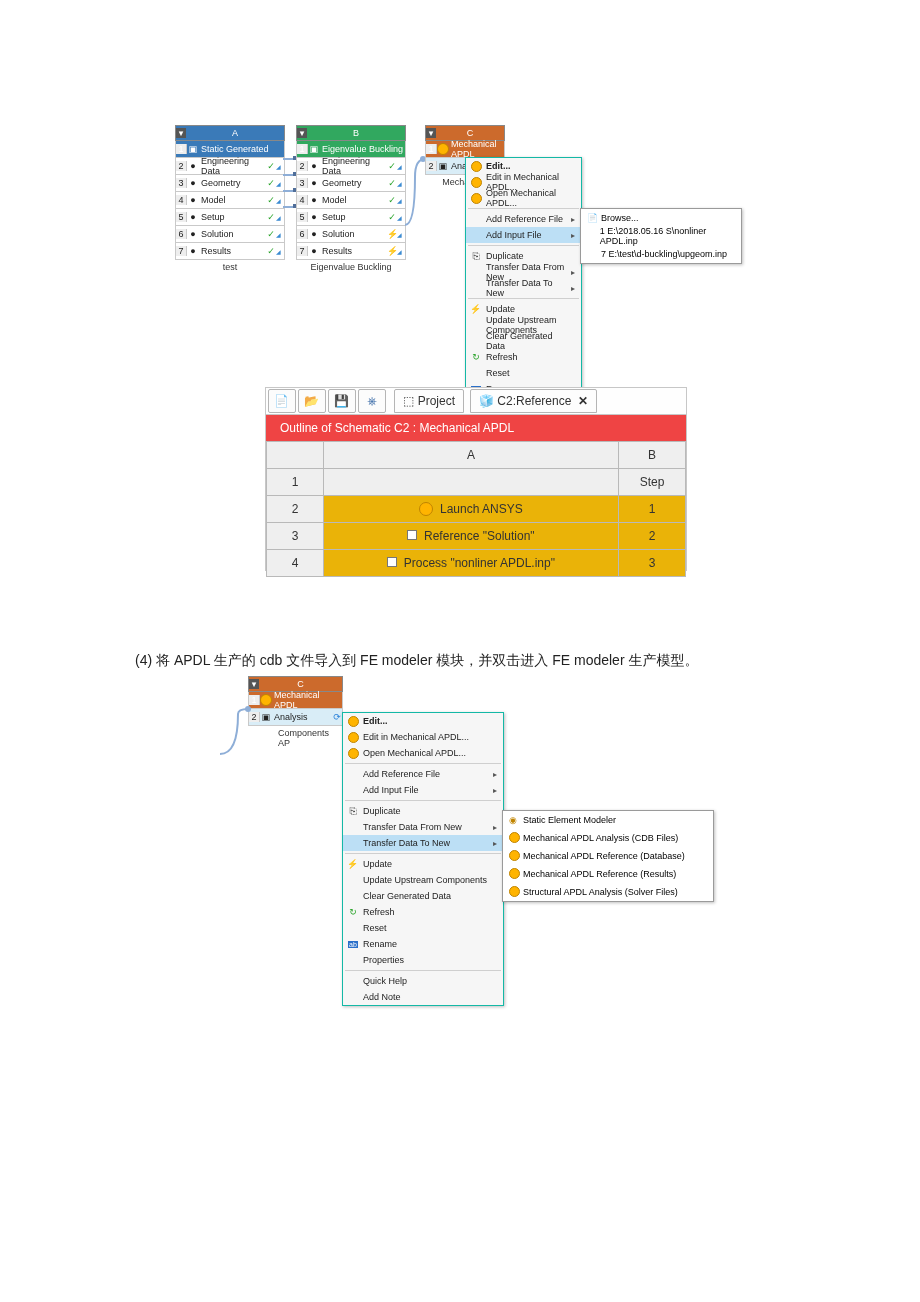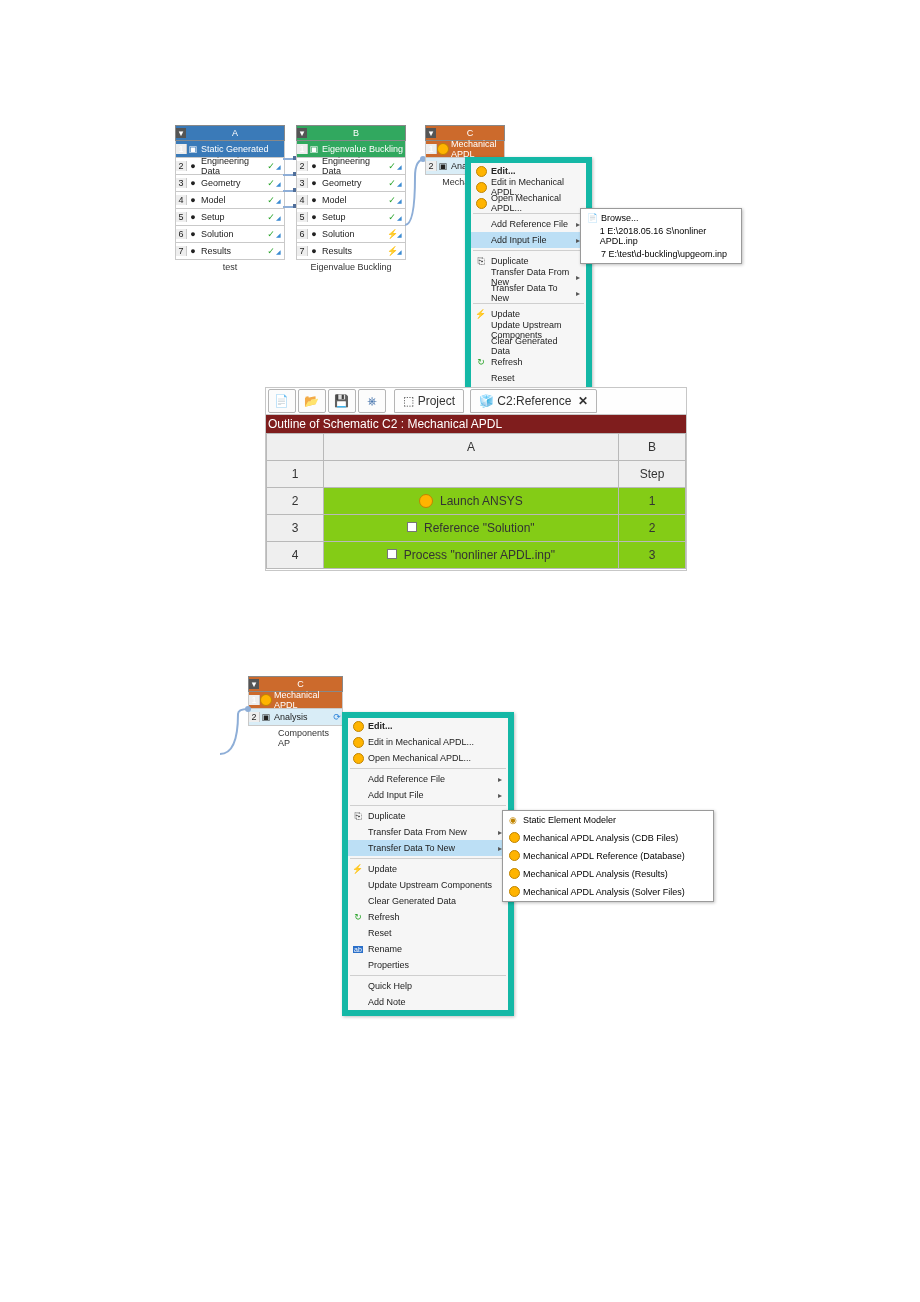--- a/index.html
+++ b/index.html
@@ -9,37 +9,37 @@
 .sys-hdr{display:flex;align-items:center;height:14px;border:1px solid #888;font-size:9px;color:#fff}
 .hdr-dd{width:10px;text-align:center;background:#555}
 .hdr-col{flex:1;text-align:center}
 .sys-row{display:flex;align-items:center;height:16px;border:1px solid #c9c9c9;border-top:none;font-size:9px;color:#222;background:#fff}
 .sys-row .n{width:10px;text-align:center;background:#eee;border-right:1px solid #c9c9c9}
 .sys-row .ic{width:12px;display:flex;align-items:center;justify-content:center}
 .sys-row .lbl{flex:1;padding-left:2px}
 .sys-row .st{width:10px;color:#29a329;text-align:center}
 .sys-row .st2{width:8px;font-size:6px;color:#3b8bd2}
 .cap{text-align:center;font-size:9px;color:#333;margin-top:2px}
-.menu{position:absolute;background:#f6f6f6;border:6px solid #14b8a6;font-size:9px;color:#222;box-shadow:1px 1px 3px rgba(0,0,0,.25)}
+.menu{position:absolute;background:#f6f6f6;border:1px solid #14b8a6;font-size:9px;color:#222;box-shadow:1px 1px 3px rgba(0,0,0,.25)}
 .menu .mi{display:flex;align-items:center;height:16px;padding:0 6px 0 2px}
 .menu .mi .mic{width:16px;display:flex;align-items:center;justify-content:center}
 .menu .mi .mt{flex:1;padding-left:2px}
 .menu .mi .ar{width:8px;text-align:right;font-size:8px;color:#555}
 .menu .sep{height:1px;margin:2px 2px;background:#cfcfcf}
 .menu .hl{background:#bcdff5}
 .submenu{position:absolute;background:#fff;border:1px solid #9a9a9a;font-size:9px;box-shadow:1px 1px 3px rgba(0,0,0,.25)}
 .submenu .si{height:14px;padding:2px 8px 2px 6px;display:flex;align-items:center}
 .submenu .si .sic{width:14px}
 .schem{position:absolute;left:265px;top:387px;width:420px;height:182px;border:1px solid #c7c7c7;background:#fefefe;font-size:12px;color:#333}
 .tb{height:26px;display:flex;align-items:center;padding:0 2px;border-bottom:1px solid #c7c7c7;background:#fefefe}
 .tb .tbtn{width:26px;height:22px;border:1px solid #b5b5b5;margin-right:2px;display:flex;align-items:center;justify-content:center;border-radius:2px;background:#fcfcfc}
 .tb .tab{height:22px;display:flex;align-items:center;border:1px solid #b5b5b5;border-radius:2px 2px 0 0;padding:0 8px;margin-left:6px;background:#fdfdfd}
-.titlebar{height:18px;background:#7f1d1d;color:#fff;display:flex;align-items:center;padding-left:2px}
+.titlebar{height:26px;background:#ef4444;color:#fff;display:flex;align-items:center;padding-left:14px}
 table.grid{width:100%;border-collapse:collapse}
-table.grid td,table.grid th{border:1px solid #b9b9b9;height:24px;text-align:center;background:#84cc16}
+table.grid td,table.grid th{border:1px solid #b9b9b9;height:24px;text-align:center;background:#eab308}
 table.grid th{background:#efefef;font-weight:normal}
 .inst{position:absolute;left:135px;top:652px;font-size:14px;color:#222}
 .sec2{position:absolute;left:230px;top:676px;width:500px;height:320px}
 .lam{display:inline-block;width:10px;height:10px;border-radius:50%;background:#ffb400;border:1px solid #c08400}
 .sq{display:inline-block;width:8px;height:8px;border:1px solid #777;background:#fff}
 svg.conn{position:absolute;overflow:visible}
 </style>
 </head>
 <body>
 <div class="page">
@@ -353,20 +353,21 @@
           </tr>
     <tr>
             <th>4</th>
             <td><span class="sq"></span>&nbsp;&nbsp;<span>Process "nonliner APDL.inp"</span></td>
             <td>3</td>
           </tr>
   </tbody>
       </table>
 </div>
 
+<div class="inst">(4)  将 APDL 生产的 cdb 文件导入到 FE modeler 模块，并双击进入 FE modeler 生产模型。</div>
 
 <div class="sec2">
   <div class="sys" style="left:18px;top:0;width:95px">
     <div class="sys-hdr" style="background:#cc6a2c">
       <div class="hdr-dd">▾</div>
       <div class="hdr-col">C</div>
     </div>
     <div class="sys-row" style="background:#cc6a2c;color:#fff">
           <div class="n">1</div>
           <div class="ic">
@@ -501,22 +502,22 @@
         <div class="si">
           <span class="sic"><span class="lam" style="width:9px;height:9px"></span></span>
           <span>Mechanical APDL Analysis (CDB Files)</span>
         </div>
         <div class="si">
           <span class="sic"><span class="lam" style="width:9px;height:9px"></span></span>
           <span>Mechanical APDL Reference (Database)</span>
         </div>
         <div class="si">
           <span class="sic"><span class="lam" style="width:9px;height:9px"></span></span>
-          <span>Mechanical APDL Analysis (Results)</span>
+          <span>Mechanical APDL Reference (Results)</span>
         </div>
         <div class="si">
           <span class="sic"><span class="lam" style="width:9px;height:9px"></span></span>
-          <span>Mechanical APDL Analysis (Solver Files)</span>
+          <span>Structural APDL Analysis (Solver Files)</span>
         </div>
       </div>
 </div>
 
 </div>
 
 </body></html>

